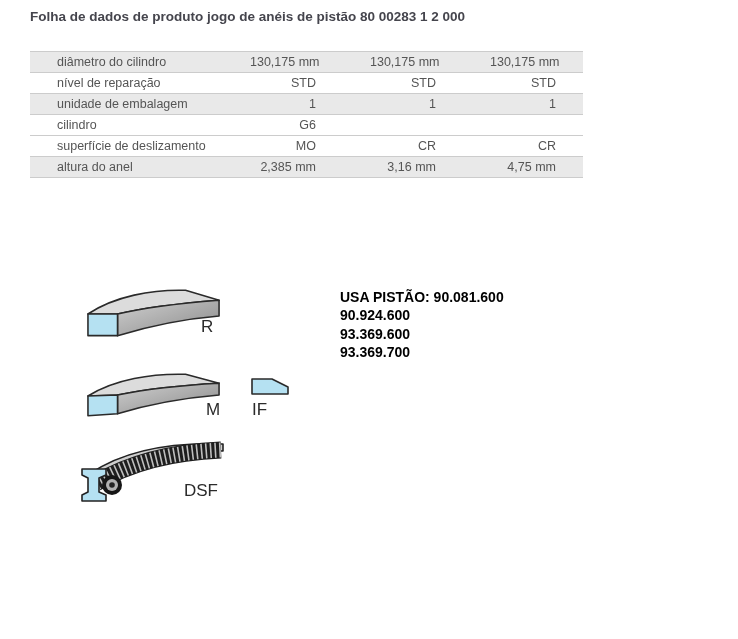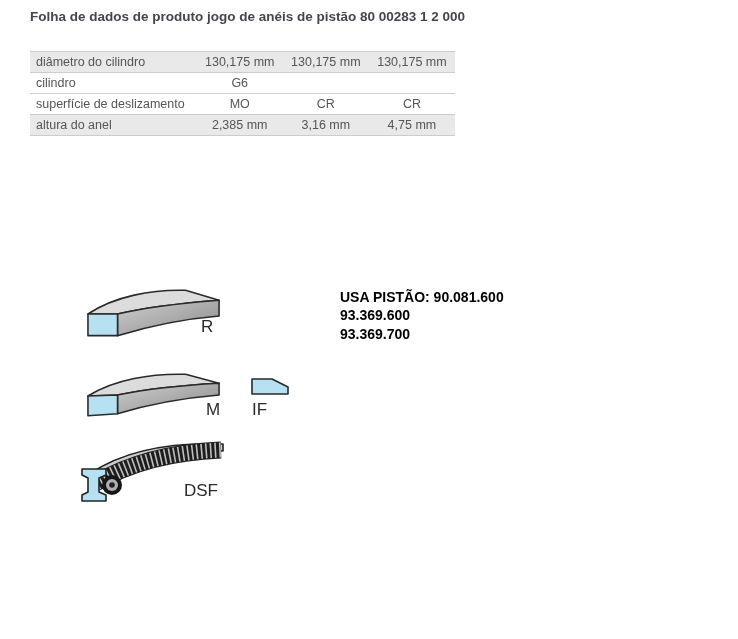--- a/index.html
+++ b/index.html
@@ -31,26 +31,26 @@
     width: 425px;
     border-collapse: collapse;
     table-layout: fixed;
     font-size: 12.5px;
     color: #555555;
     border-top: 1px solid #cccccc;
   }
   table.spec td {
     border-bottom: 1px solid #cccccc;
     height: 20px;
-    padding: 0 6px;
+    padding: 0 27px;
     overflow: hidden;
     white-space: nowrap;
   }
   table.spec td.label { text-align: left; width: 139px; }
-  table.spec td.value { text-align: center; width: 66px; }
+  table.spec td.value { text-align: right; width: 66px; }
   table.spec tr.alt   { background: #e9e9e9; }
 
   .figure { position: absolute; }
   .fig-label {
     position: absolute;
     font-size: 17px;
     color: #2b2b2b;
     line-height: 1;
     white-space: nowrap;
   }
@@ -74,20 +74,32 @@
 
   <div class="title">Folha de dados de produto jogo de anéis de pistão 80 00283 1 2 000</div>
 
   <table class="spec">
     <tbody>
         <tr class="alt">
           <td class="label">diâmetro do cilindro</td>
           <td class="value">130,175 mm</td>
           <td class="value">130,175 mm</td>
           <td class="value">130,175 mm</td>
+        </tr>
+        <tr>
+          <td class="label">nível de reparação</td>
+          <td class="value">STD</td>
+          <td class="value">STD</td>
+          <td class="value">STD</td>
+        </tr>
+        <tr class="alt">
+          <td class="label">unidade de embalagem</td>
+          <td class="value">1</td>
+          <td class="value">1</td>
+          <td class="value">1</td>
         </tr>
         <tr>
           <td class="label">cilindro</td>
           <td class="value">G6</td>
           <td class="value"></td>
           <td class="value"></td>
         </tr>
         <tr>
           <td class="label">superfície de deslizamento</td>
           <td class="value">MO</td>
@@ -140,17 +152,18 @@
     <path d="M17,43 C52,22 95,12 142,10" fill="none" stroke="#bfbfbf" stroke-width="15" stroke-dasharray="1.6 3" stroke-linecap="butt"></path>
     <path d="M3,29 L27,29 L27,35 L20,38 L20,52 L27,55 L27,61 L3,61 L3,55 L9,52 L9,38 L3,35 Z" fill="#b5e1f2" stroke="#222222" stroke-width="1.6" stroke-linejoin="round"></path>
     <circle cx="33" cy="45" r="10" fill="#161616"></circle>
     <circle cx="33" cy="45" r="6" fill="#b0b0b0"></circle>
     <circle cx="33" cy="45" r="2.8" fill="#222222"></circle>
   </svg>
   <span class="fig-label" style="left:184px; top:482px;">DSF</span>
 
   <div class="part-numbers">
       <div class="pn-line">USA PISTÃO: 90.081.600</div>
+      <div class="pn-line">90.924.600</div>
       <div class="pn-line">93.369.600</div>
       <div class="pn-line">93.369.700</div>
     </div>
 
 </div>
 
 </body></html>

